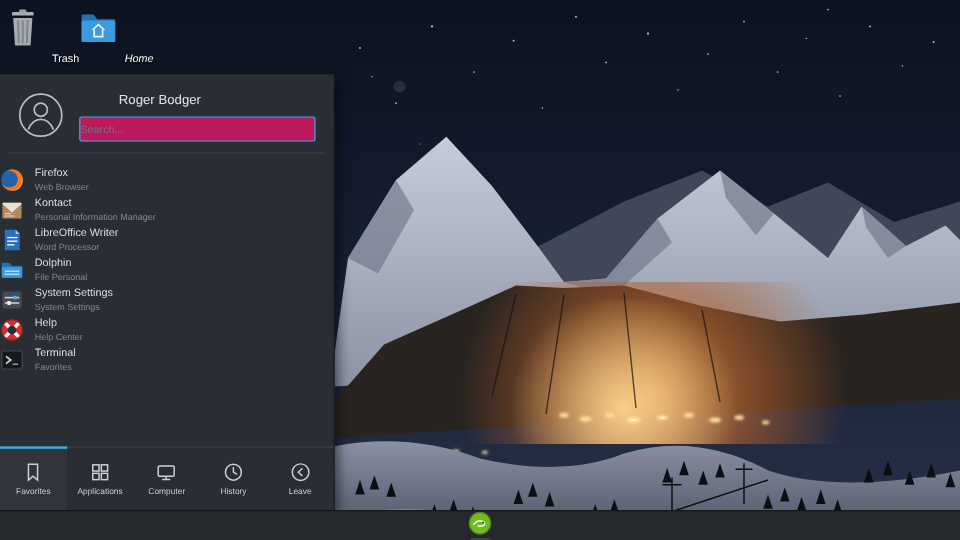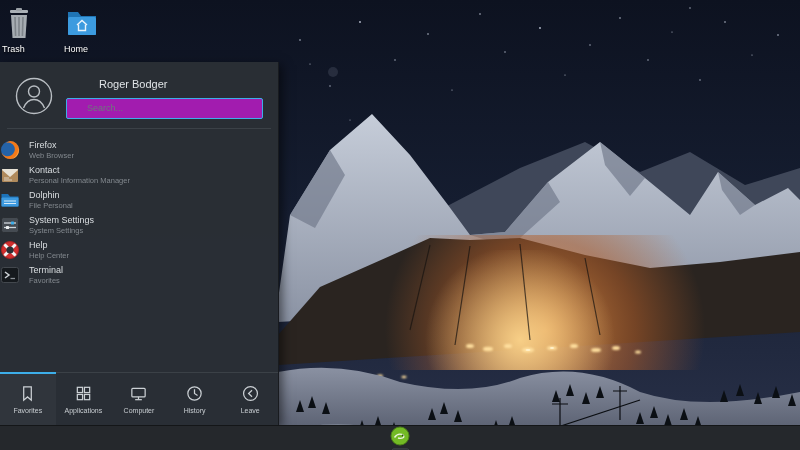--- a/index.html
+++ b/index.html
@@ -4,37 +4,37 @@
 <style>
   html,body{margin:0;padding:0;}
   body{width:800px;height:450px;position:relative;overflow:hidden;
        font-family:"Liberation Sans",sans-serif;background:#10151f;}
   svg{display:block;}
 
   
   .wallpaper{position:absolute;inset:0;z-index:0;}
 
   
-  .desktop-icon{position:absolute;width:64px;text-align:left;z-index:2;cursor:default;}
+  .desktop-icon{position:absolute;width:64px;text-align:right;z-index:2;cursor:default;}
   .desktop-icon .dlabel{font-size:9px;color:#ffffff;margin-top:3px;
       text-shadow:0 1px 2px rgba(0,0,0,.9);}
   #icon-trash{left:2px;top:7px;}
-  #icon-home{left:64px;top:5px;}
+  #icon-home{left:64px;top:5px;font-style:italic;}
 
   
   .kickoff{position:absolute;left:0;top:62px;width:278px;height:363px;z-index:3;
       background:rgba(42,47,53,.985);display:flex;flex-direction:column;
       border-right:1px solid rgba(15,17,20,.65);
       box-shadow:3px 3px 10px rgba(0,0,0,.55);}
   .kickoff-header{display:flex;align-items:flex-start;padding:15px 10px 9px 15px;}
   .header-right{flex:1;margin-left:13px;padding-right:5px;}
   .user-name{font-size:11px;color:#dfe3e6;margin:1px 0 7px 1px;padding-left:32px;}
-  .search-input{width:100%;box-sizing:border-box;height:21px;background:#a21caf;
+  .search-input{width:100%;box-sizing:border-box;height:21px;background:#be185d;
       border:1px solid #3daee9;border-radius:2px;color:#cfd4d8;font-size:9px;
-      padding:0 20px;outline:none;font-family:"Liberation Sans",sans-serif;}
+      padding:0 0;outline:none;font-family:"Liberation Sans",sans-serif;}
   .search-input::placeholder{color:#6e777e;}
   .menu-divider{height:1px;background:#3b4147;margin:0 7px;}
   .app-list{padding-top:9px;}
   .app-item{height:25px;display:flex;align-items:center;}
   .app-icon{width:20px;height:20px;flex:none;}
   .app-text{margin-left:9px;line-height:1;}
   .app-name{font-size:9px;color:#dadee1;margin-bottom:2.5px;}
   .app-desc{font-size:7.5px;color:#82888e;}
   .menu-spacer{flex:1;}
   .tabbar{height:52px;border-top:1px solid #3b4147;display:flex;position:relative;}
@@ -244,20 +244,35 @@
             <line x1="4" y1="13" x2="9" y2="13"></line>
             <line x1="4" y1="15" x2="12" y2="15"></line>
           </g>
       </svg>
       <div class="app-text">
         <div class="app-name">Kontact</div>
         <div class="app-desc">Personal Information Manager</div>
       </div>
     </div>
 
+    <div class="app-item">
+      <svg class="app-icon" viewBox="0 0 20 20">
+        <path d="M4,1.5 L13,1.5 L16.5,5 L16.5,18.5 L4,18.5 Z" fill="#2a6fbc"></path>
+        <path d="M13,1.5 L16.5,5 L13,5 Z" fill="#a8c8e8"></path>
+        <g stroke="#ffffff" stroke-width="1.1">
+          <line x1="6" y1="8" x2="14.5" y2="8"></line>
+            <line x1="6" y1="11" x2="14.5" y2="11"></line>
+          <line x1="6" y1="14" x2="12" y2="14"></line>
+        </g>
+      </svg>
+      <div class="app-text">
+        <div class="app-name">LibreOffice Writer</div>
+        <div class="app-desc">Word Processor</div>
+      </div>
+    </div>
 
     <div class="app-item">
       <svg class="app-icon" viewBox="0 0 20 20">
         <path d="M1.5,4 L8,4 L10,6.5 L18.5,6.5 L18.5,16.5 L1.5,16.5 Z" fill="#1d72b8"></path>
         <rect x="1.5" y="7.5" width="17" height="9" rx="1" fill="#3d9ae0"></rect>
         <g stroke="#d6ebf9" stroke-width="1">
             <line x1="4" y1="11" x2="16" y2="11"></line>
             <line x1="4" y1="13.5" x2="16" y2="13.5"></line>
           </g>
       </svg>

